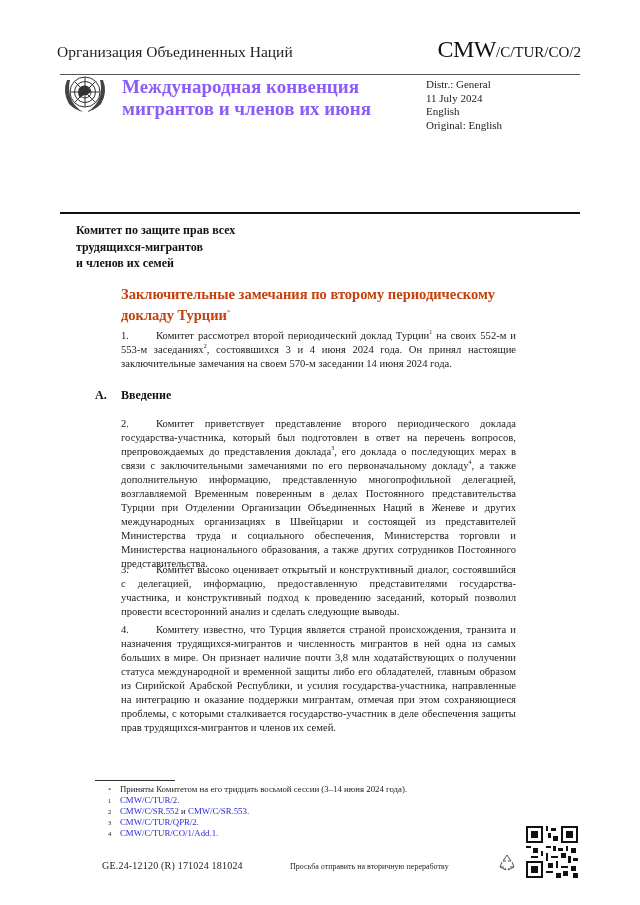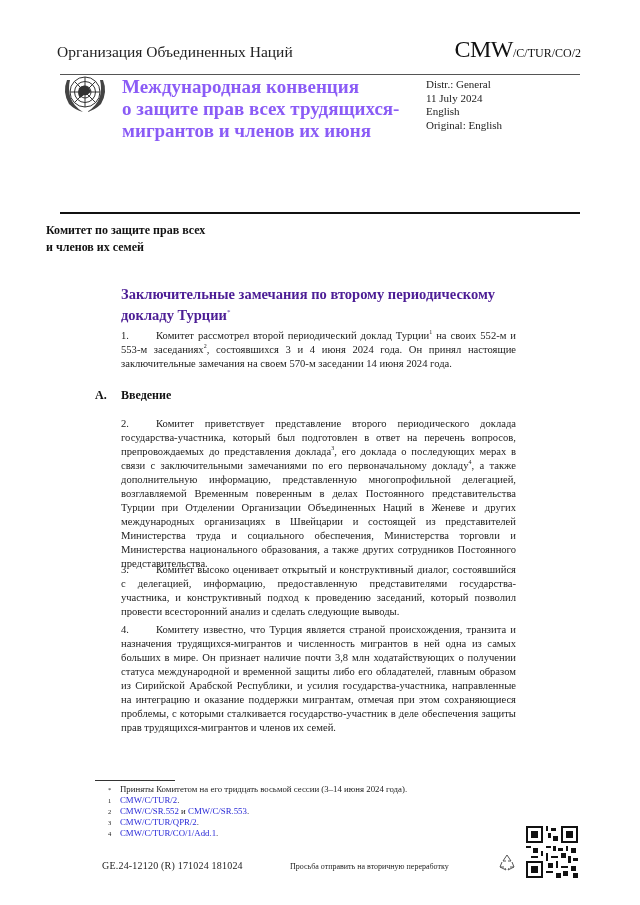--- a/index.html
+++ b/index.html
@@ -1,28 +1,28 @@
 <!DOCTYPE html>
 <html><head>
 <meta charset="utf-8">
 <style>
   html, body { margin: 0; padding: 0; background: #ffffff; }
   body { width: 640px; height: 905px; position: relative; overflow: hidden;
          font-family: "Liberation Serif", "DejaVu Serif", serif; color: #111; }
   .abs { position: absolute; }
   .org-name { left: 57px; top: 43px; font-size: 15.5px; color: #222; }
   .symbol { right: 59px; top: 36px; font-size: 24px; color: #111; letter-spacing: -0.5px; }
-  .symbol .suffix { font-size: 12px; letter-spacing: 0; text-align: right; }
+  .symbol .suffix { font-size: 15px; letter-spacing: 0; text-align: right; }
   .top-rule { left: 60px; top: 74px; width: 520px; height: 1px; background: #555; }
   .logo { left: 57px; top: 66px; width: 56px; height: 56px; }
   .conv-title { left: 122px; top: 76px; font-size: 19px; font-weight: bold; line-height: 22px; color: #8b5cf6; }
   .distr { left: 426px; top: 78px; font-size: 11px; line-height: 13.5px; color: #222; }
   .thick-rule { left: 60px; top: 212px; width: 520px; height: 2px; background: #111; }
-  .committee { left: 46px; top: 222px; font-size: 12px; font-weight: bold; line-height: 16.5px; color: #111; }
-  .doc-title { left: 121px; top: 285px; font-size: 14.5px; font-weight: bold; line-height: 18px; color: #4c1d95; width: 420px; }
+  .committee { left: 76px; top: 222px; font-size: 12px; font-weight: bold; line-height: 16.5px; color: #111; }
+  .doc-title { left: 121px; top: 285px; font-size: 14.5px; font-weight: bold; line-height: 18px; color: #c2410c; width: 420px; }
   .doc-title sup { font-size: 7px; font-weight: normal; }
   .para { left: 121px; width: 395px; font-size: 10.6px; line-height: 14px; text-align: justify; color: #222; }
   .para sup { font-size: 6px; line-height: 0; }
   .section-head { left: 95px; top: 388px; font-size: 12px; font-weight: bold; color: #111; }
   .section-head .letter { display: inline-block; width: 26px; }
   .fn-rule { left: 95px; top: 780px; width: 80px; height: 1px; background: #333; }
   .footnotes { left: 108px; top: 784px; font-size: 8.8px; line-height: 11px; color: #222; }
   .footnotes .fn { white-space: nowrap; }
   .footnotes .mark { display: inline-block; width: 12px; font-size: 6.5px; vertical-align: top; }
   .footnotes a { color: #2a2ad6; text-decoration: none; }
@@ -54,35 +54,35 @@
     <path d="M22 22 Q26 18 31 21 L34 25 Q31 30 27 29 L23 32 Q20 28 22 22 Z" fill="#333"></path>
     <g fill="#444">
       <path d="M10 14 Q5 26 12 38 Q18 44 26 46 Q16 40 13 30 Q11 22 13 14 Z"></path>
       <path d="M46 14 Q51 26 44 38 Q38 44 30 46 Q40 40 43 30 Q45 22 43 14 Z"></path>
     </g>
   </svg>
 </div>
 
 <div class="abs conv-title">
   <div>Международная конвенция</div>
-  <div>о защите прав всех трудящихся-</div>
   <div>мигрантов и членов их июня</div>
 </div>
 
 <div class="abs distr">
   <div>Distr.: General</div>
   <div>11 July 2024</div>
   <div>English</div>
   <div>Original: English</div>
 </div>
 
 <div class="abs thick-rule"></div>
 
 <div class="abs committee">
   <div>Комитет по защите прав всех</div>
+  <div>трудящихся-мигрантов</div>
   <div>и членов их семей</div>
 </div>
 
 <div class="abs doc-title">
   <span>Заключительные замечания по второму периодическому докладу Турции</span><sup>*</sup>
 </div>
 
 <div class="abs para" style="top:329px;">
   <span style="display:inline-block;width:35px;">1.</span><span>Комитет рассмотрел второй периодический доклад Турции</span><sup>1</sup><span> на своих 552-м и 553-м заседаниях</span><sup>2</sup><span>, состоявшихся 3 и 4 июня 2024 года. Он принял настоящие заключительные замечания на своем 570-м заседании 14 июня 2024 года.</span>
 </div>

